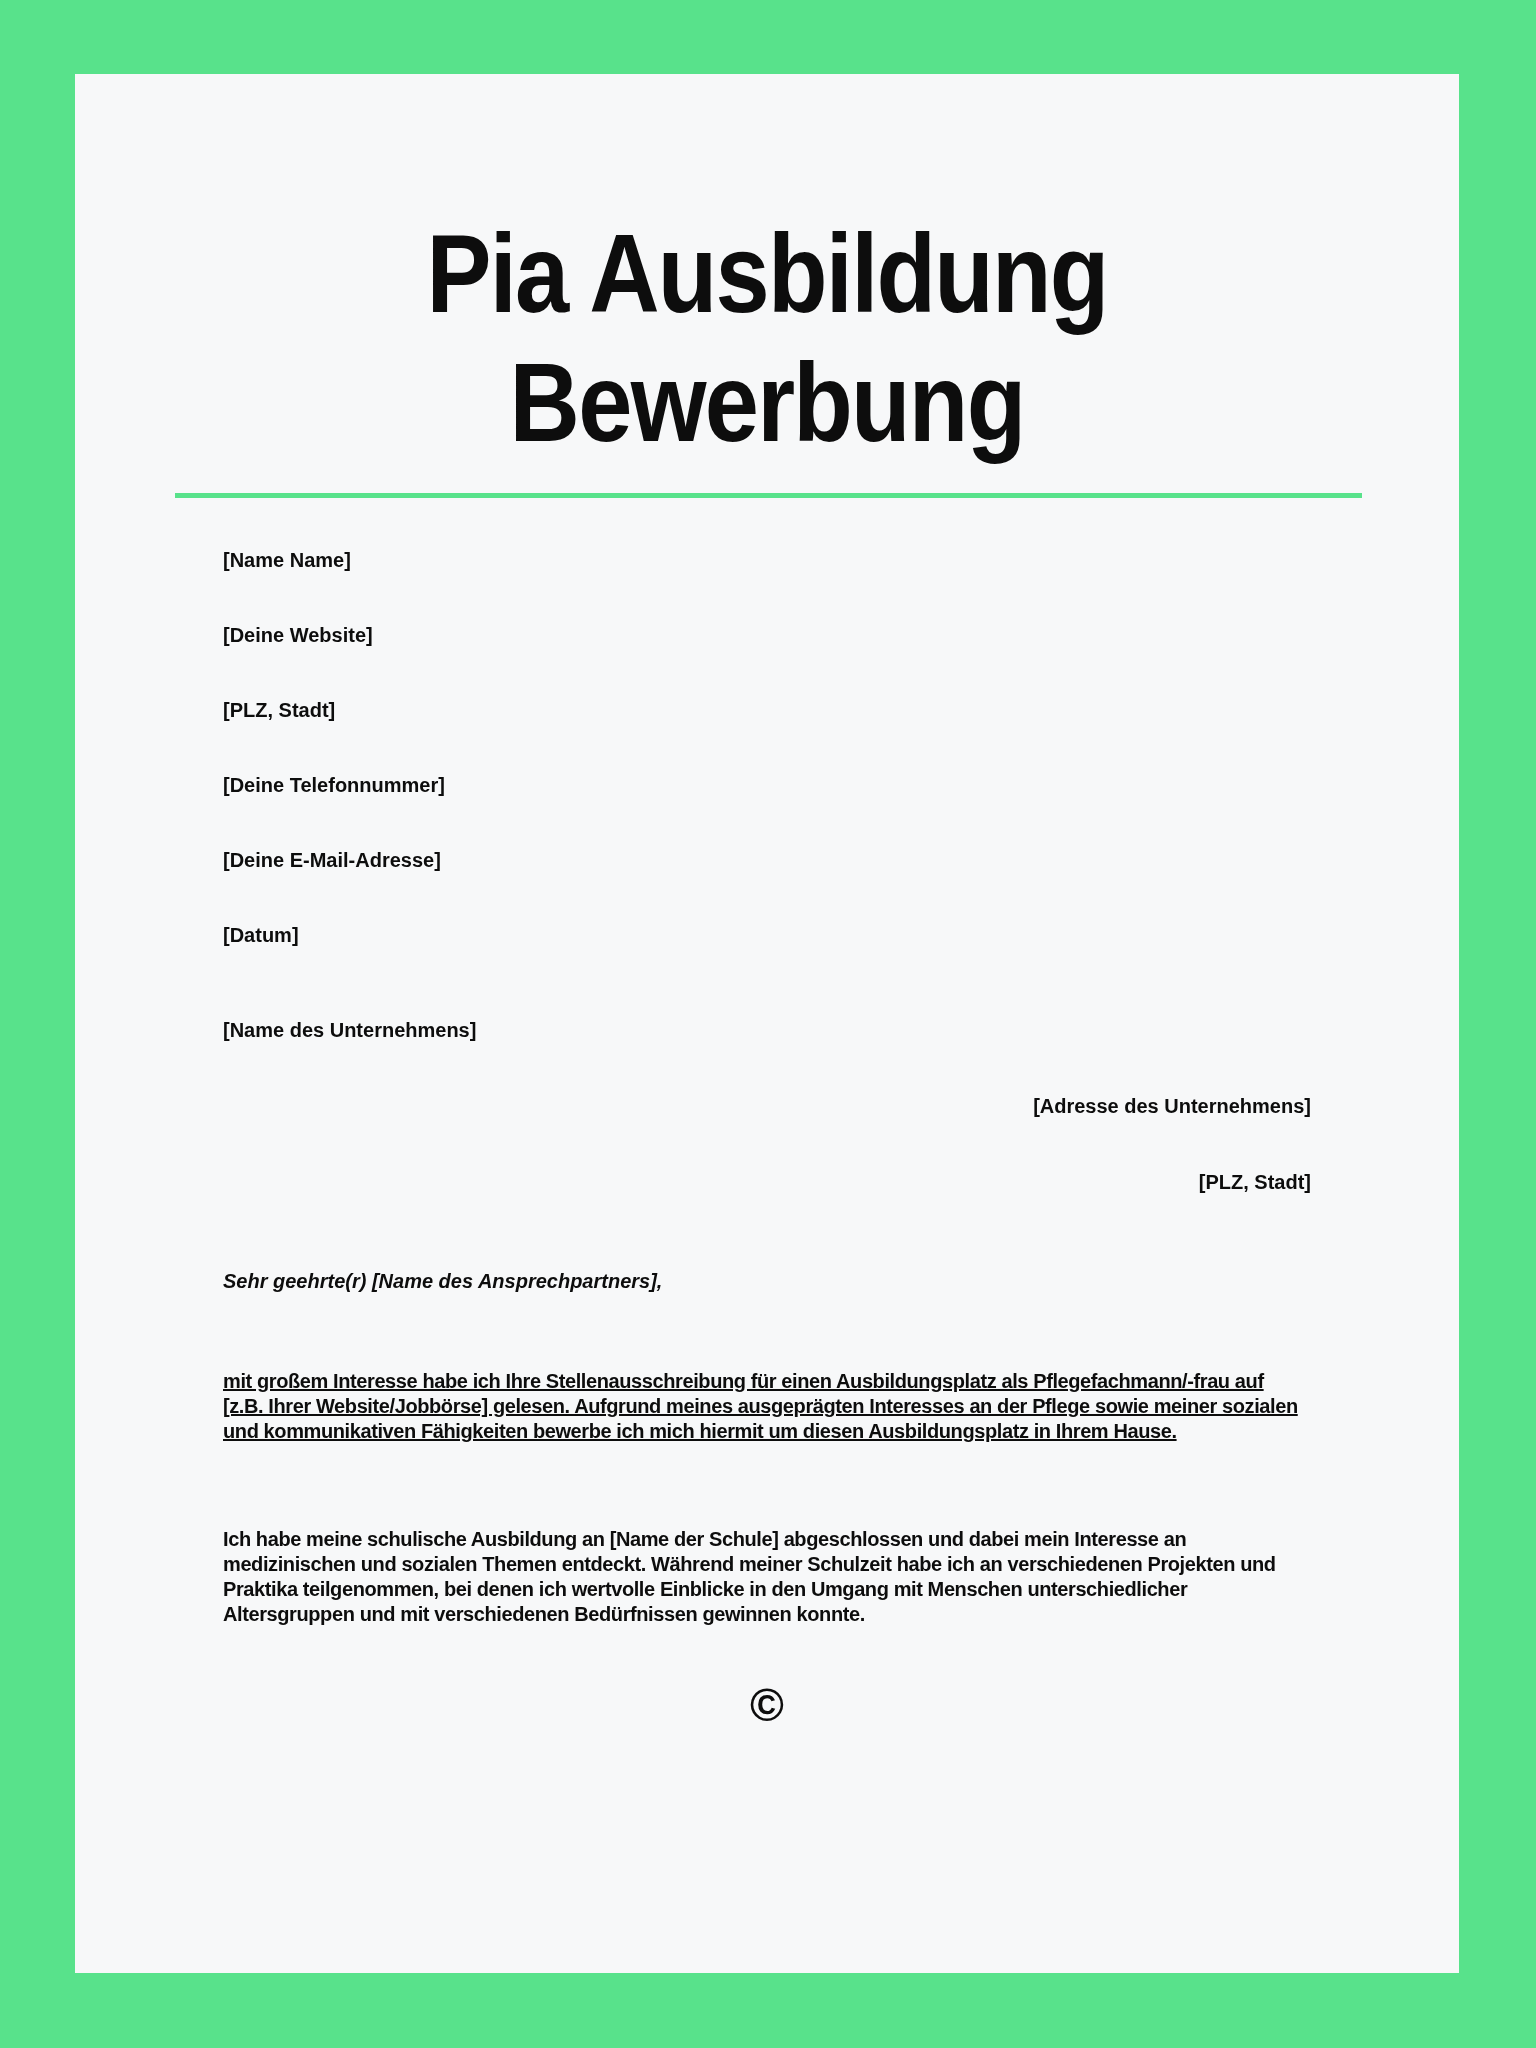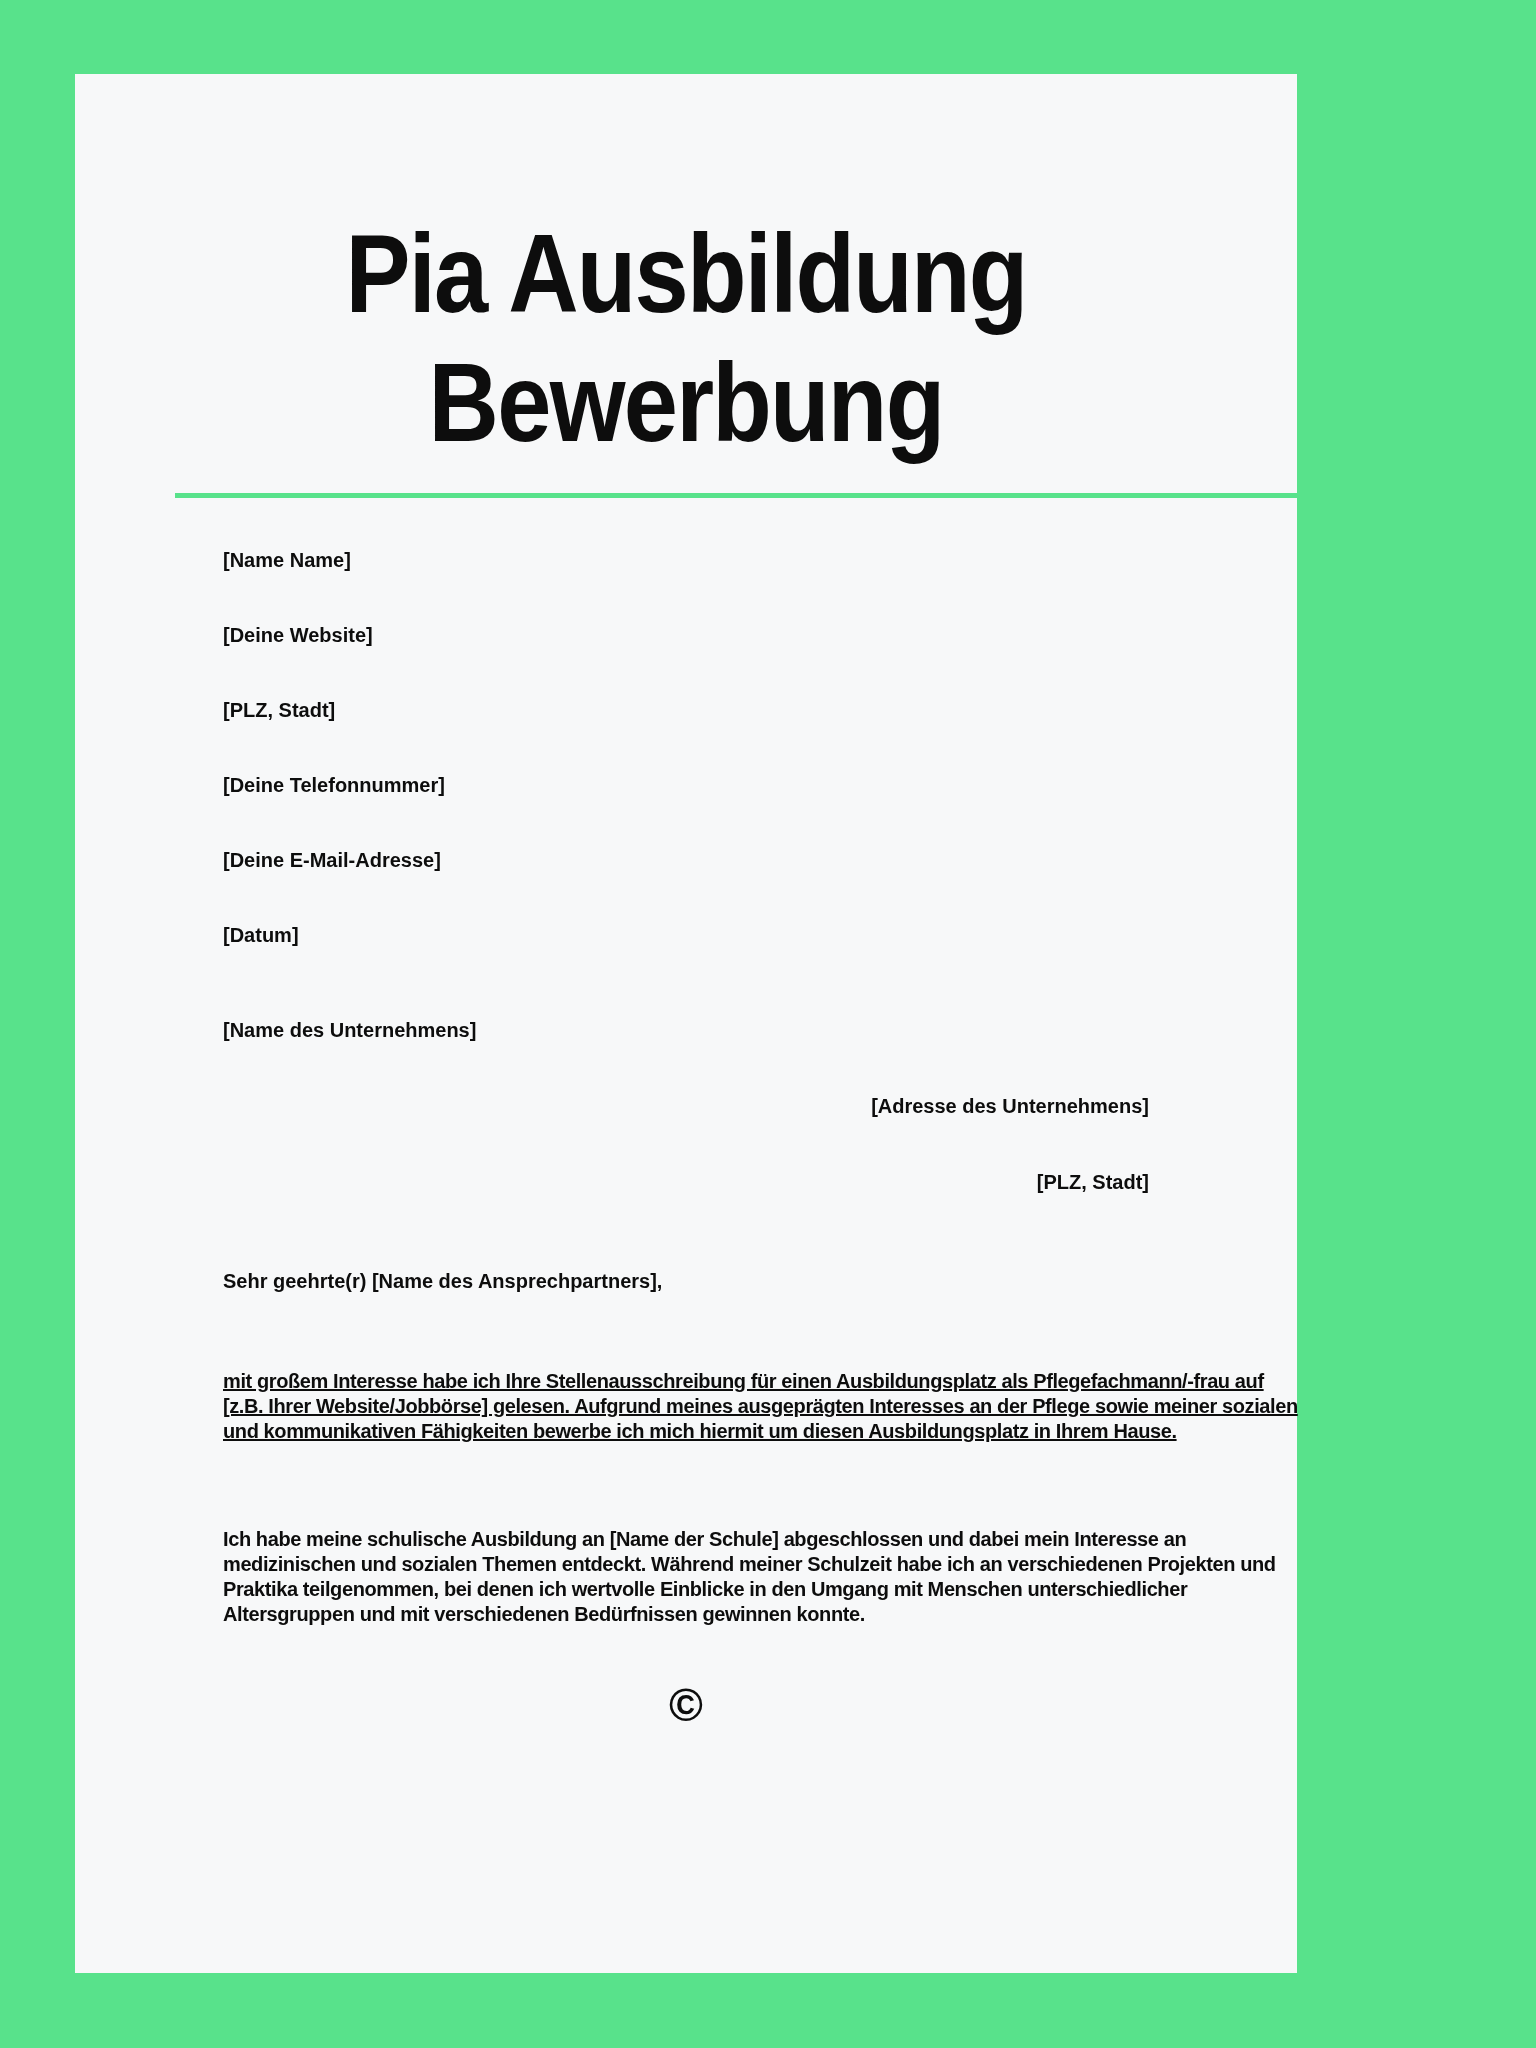--- a/index.html
+++ b/index.html
@@ -17,21 +17,21 @@
     height: 2048px;
     position: relative;
     background: var(--frame-green);
     font-family: "Liberation Sans", "DejaVu Sans", sans-serif;
     color: var(--text);
   }
   .page {
     position: absolute;
     left: 75px;
     top: 74px;
-    width: 1222px;
+    width: 1384px;
     height: 1899px;
     background: var(--page-background);
   }
   .title {
     margin: 135px 0 0 0;
     text-align: center;
     font-size: 112px;
     line-height: 129px;
     font-weight: bold;
     letter-spacing: -2px;
@@ -56,21 +56,21 @@
     font-size: 20px;
     line-height: 24px;
     white-space: pre;
     color: var(--text);
   }
   .sender-first   { margin-top: 50px !important; }
   .sp-line        { margin-top: 51px !important; }
   .recipient-first{ margin-top: 71px !important; }
   .rp-line        { margin-top: 52px !important; text-align: right; }
   .subject        { margin-top: 77px !important; }
-  .salutation     { margin-top: 75px !important; }
+  .salutation     { margin-top: 75px !important; font-style: italic; }
   .para {
     line-height: 25px !important;
     letter-spacing: -0.4px;
   }
   .para-intro     { margin-top: 76px !important; text-decoration: underline; }
   .para-education { margin-top: 83px !important; }
   .copyright {
     margin-top: 53px !important;
     text-align: center;
     font-size: 46px !important;

